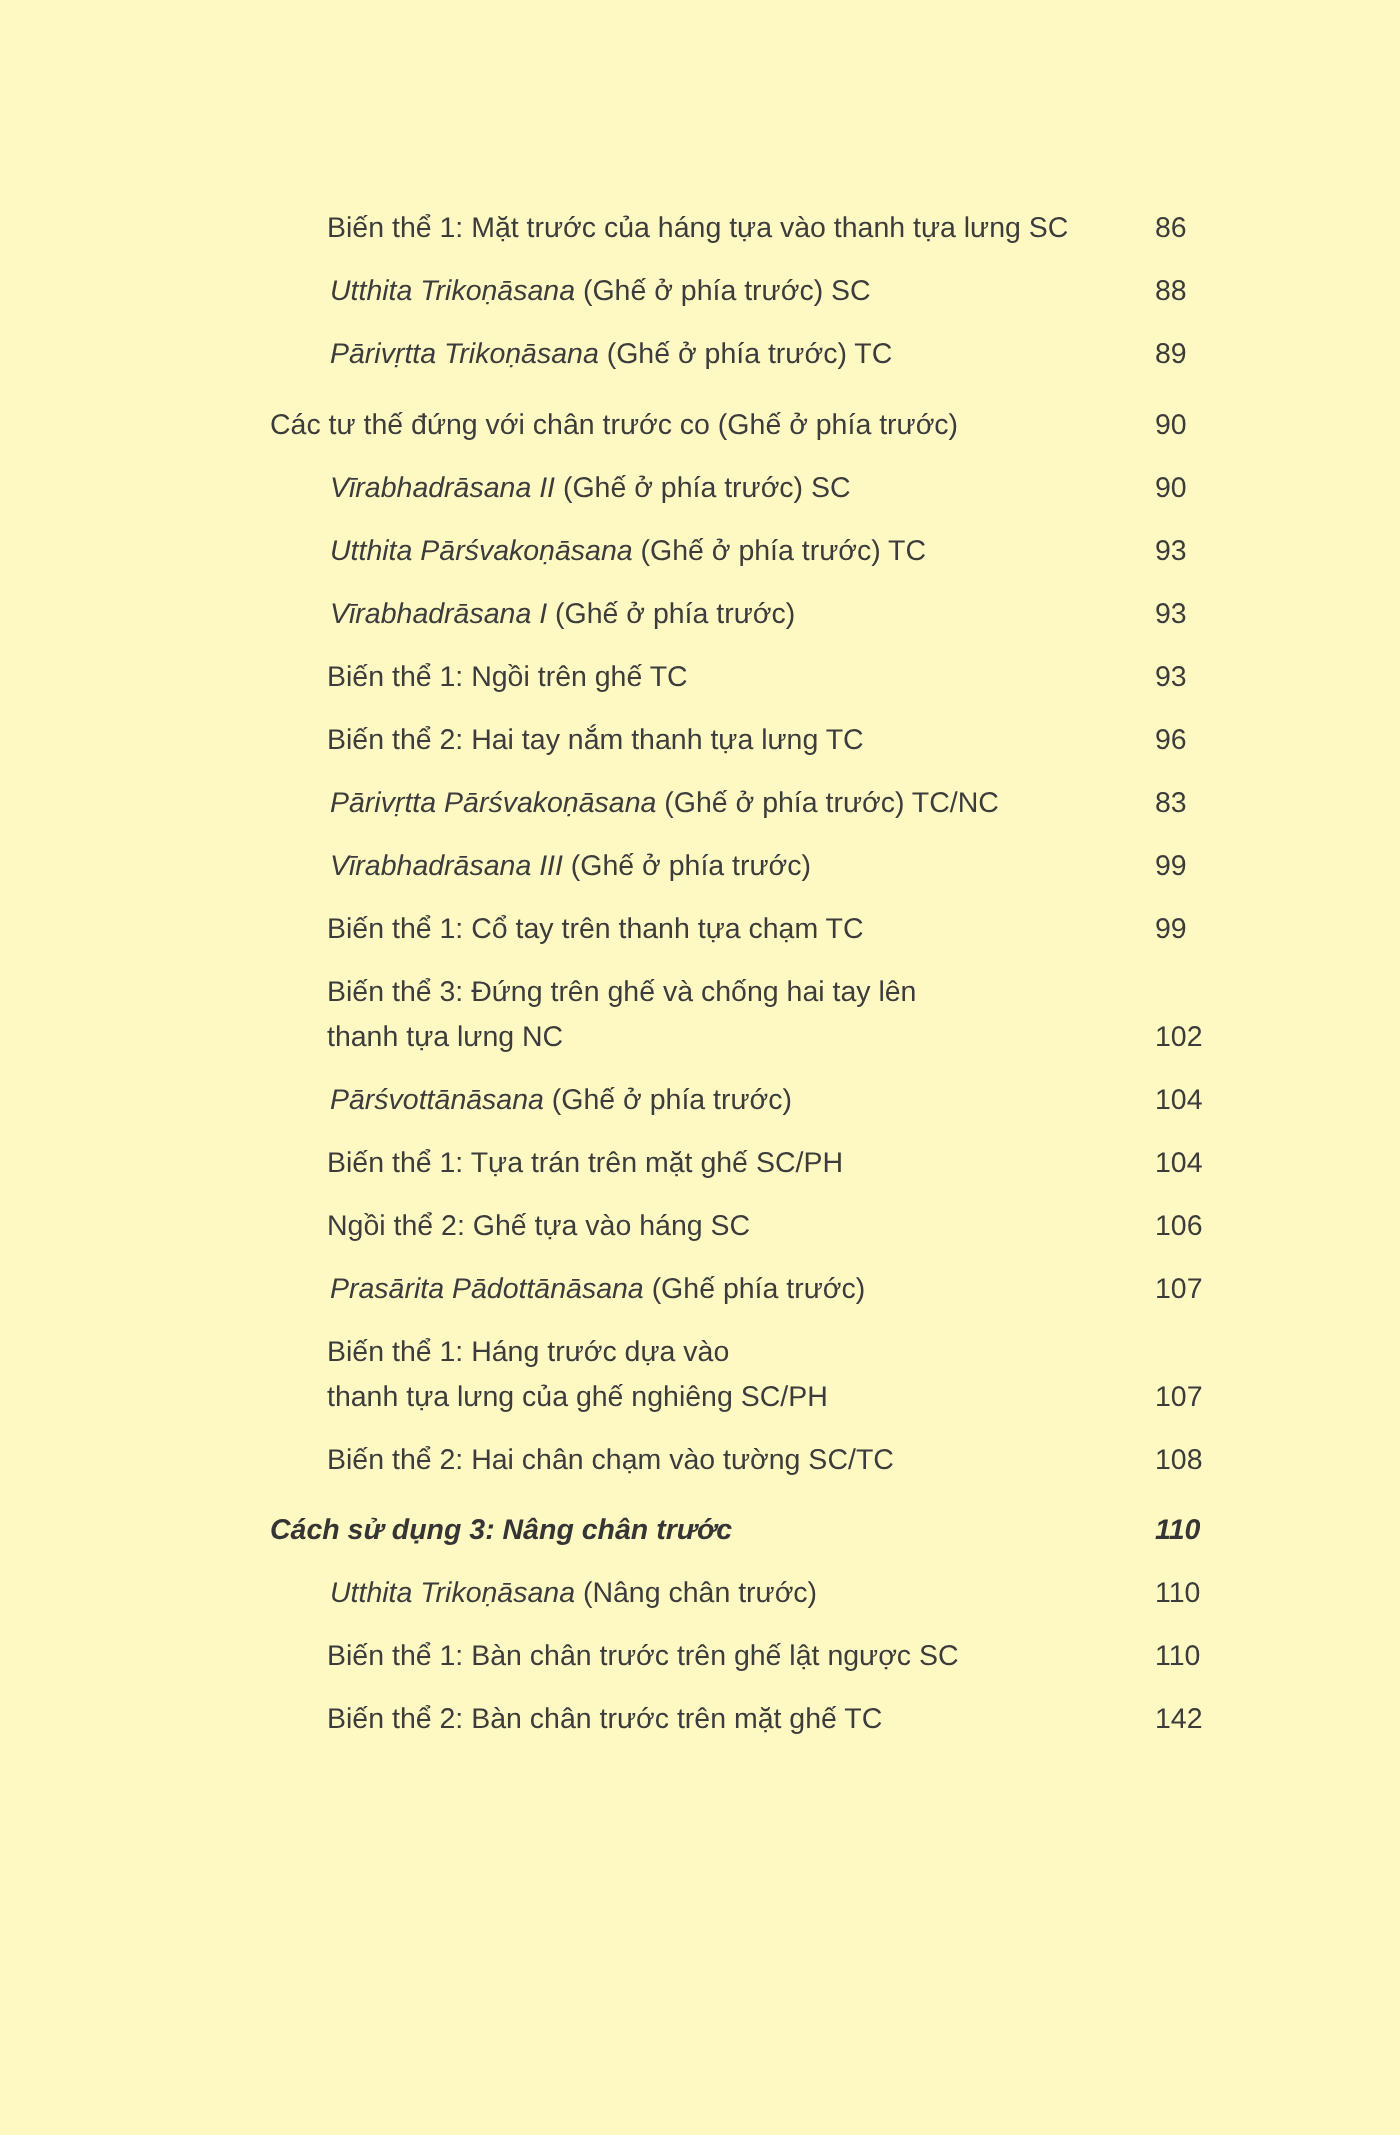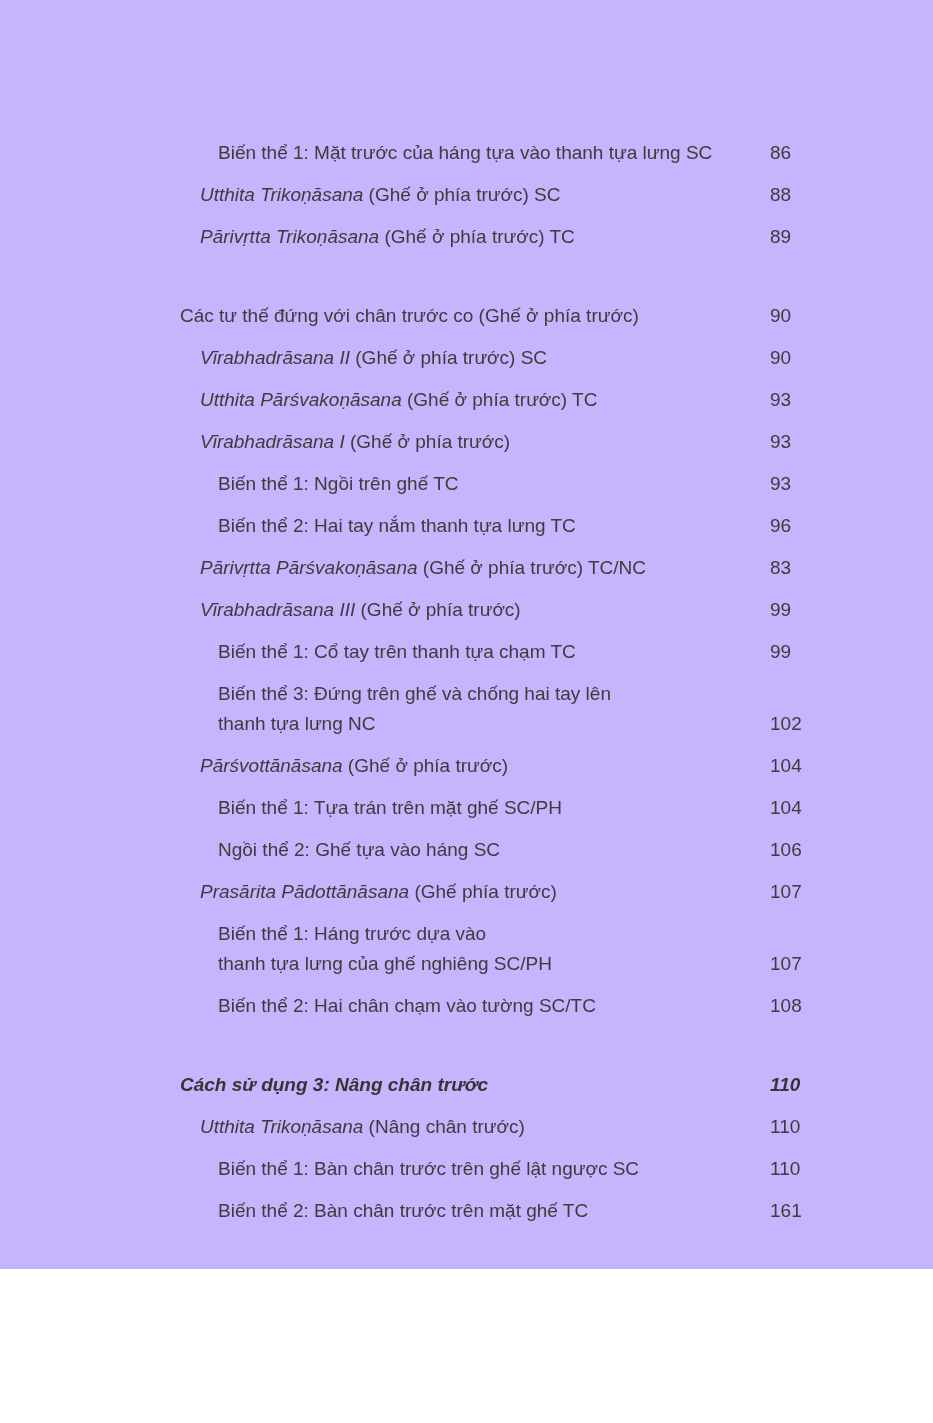--- a/index.html
+++ b/index.html
@@ -7,43 +7,43 @@
     width: 933px;
     height: 1423px;
     background: #ffffff;
     font-family: "Liberation Sans", "DejaVu Sans", sans-serif;
     color: #3c3c3c;
     overflow: hidden;
   }
   .page {
     position: relative;
     width: 933px;
-    height: 1269px;
-    background: #c4b5fd;
+    height: 1423px;
+    background: #fef9c3;
   }
   .toc {
     position: absolute;
     top: 138px;
     left: 180px;
     width: 636px;
   }
   .toc-row {
     display: flex;
     align-items: flex-end;
     margin-bottom: 12px;
     font-size: 19px;
     line-height: 30px;
   }
   .toc-row.gap { margin-top: 17px; }
   .toc-text { flex: 1 1 auto; padding-right: 20px; }
-  .level-0 .toc-text { padding-left: 0; margin-top: 32px; }
+  .level-0 .toc-text { padding-left: 0; }
   .level-1 .toc-text { padding-left: 20px; }
   .level-2 .toc-text { padding-left: 38px; }
   .toc-row.bold { font-weight: 700; color: #353535; font-style: italic; }
-  .toc-text .italic { font-style: italic; }
+  .toc-text .italic { font-style: italic; margin-left: 20px; }
   .toc-page {
     flex: 0 0 auto;
     min-width: 46px;
     white-space: nowrap;
   }
 </style>
 </head>
 <body>
 
 <div class="page">
@@ -131,16 +131,16 @@
       <div class="toc-row level-1">
         <div class="toc-text"><span class="italic">Utthita Trikoṇāsana</span> (Nâng chân trước)</div>
         <div class="toc-page">110</div>
       </div>
       <div class="toc-row level-2">
         <div class="toc-text">Biến thể 1: Bàn chân trước trên ghế lật ngược SC</div>
         <div class="toc-page">110</div>
       </div>
       <div class="toc-row level-2">
         <div class="toc-text">Biến thể 2: Bàn chân trước trên mặt ghế TC</div>
-        <div class="toc-page">161</div>
+        <div class="toc-page">142</div>
       </div>
     </div>
 </div>
 
 </body></html>

